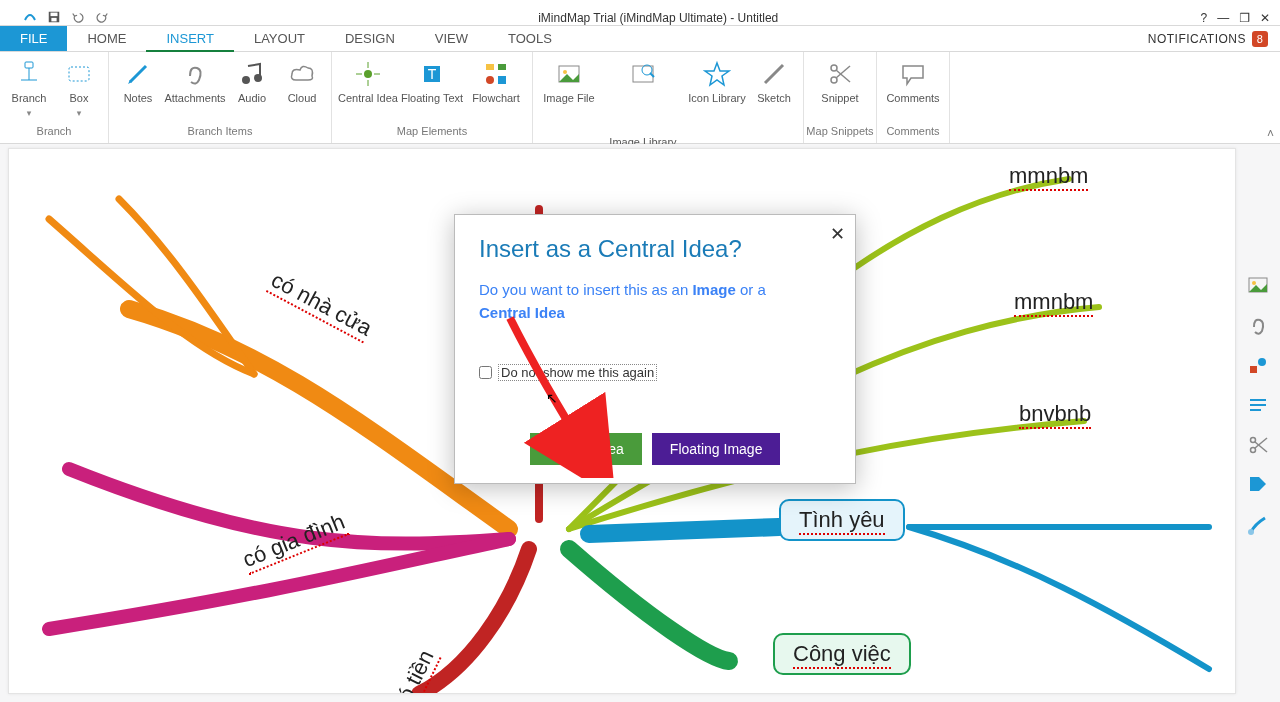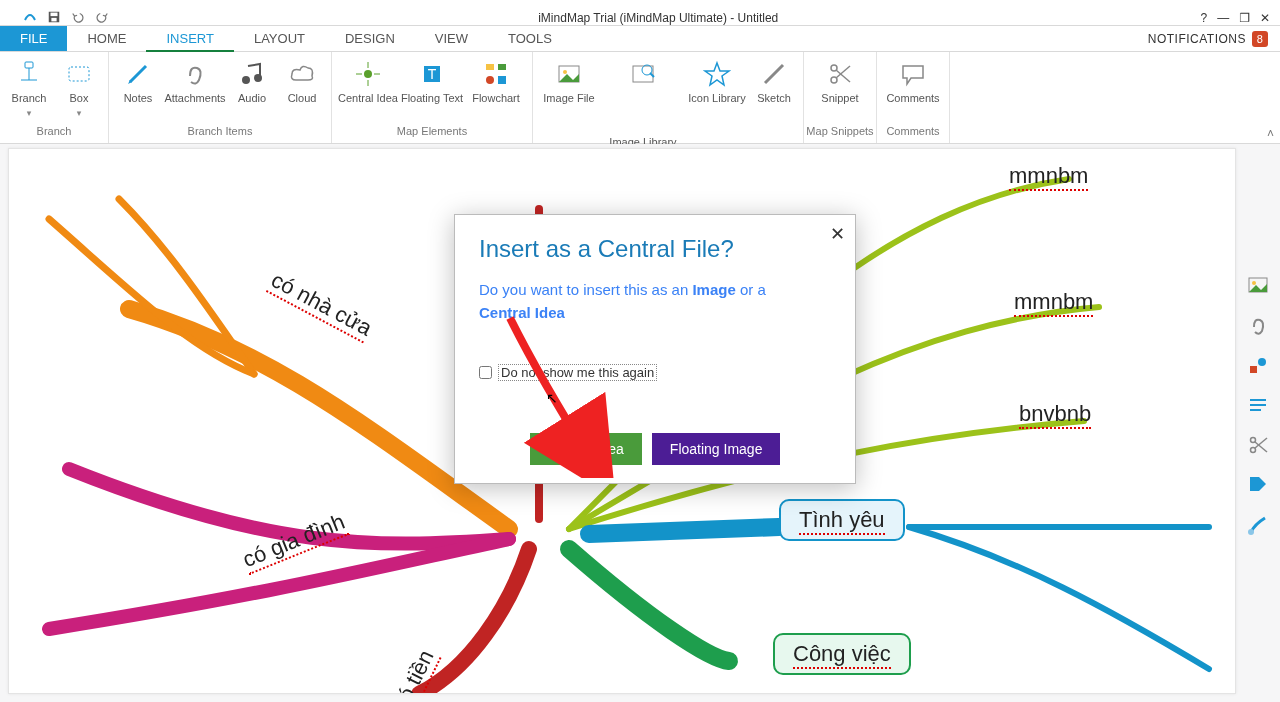--- a/index.html
+++ b/index.html
@@ -357,21 +357,21 @@
           <path d="M4 18 Q8 10 18 4" stroke="#1c97d5" stroke-width="3" fill="none"></path>
           <circle cx="4" cy="18" r="3" fill="#8ac6e8"></circle>
         </svg>
       </div>
   </div>
 </div>
 
 <div class="overlay">
   <div class="dialog">
     <span class="close">✕</span>
-    <h2>Insert as a Central File?</h2>
+    <h2>Insert as a Central Idea?</h2>
     <p>
       <span>Do you want to insert this as an </span><b>Image</b><span> or a </span><br><b>Central Idea</b>
     </p>
     <div class="chk">
       <input type="checkbox" style="">
       <label>Do not show me this again</label>
     </div>
     <div class="btns">
       <button class="btn green">Central Idea</button>
       <button class="btn gray">Floating Image</button>

